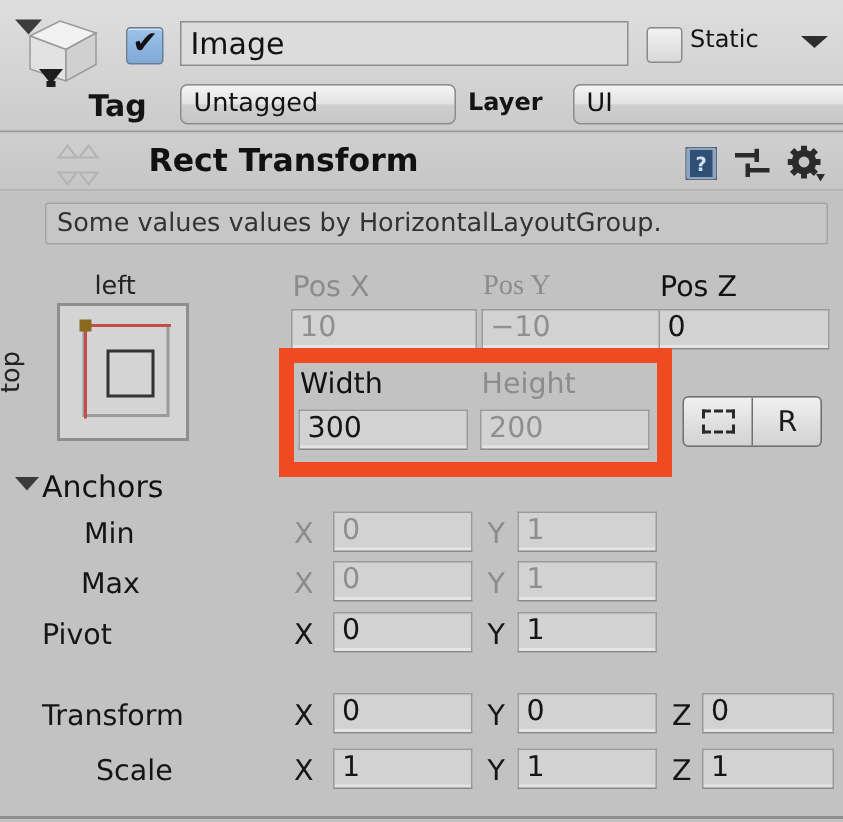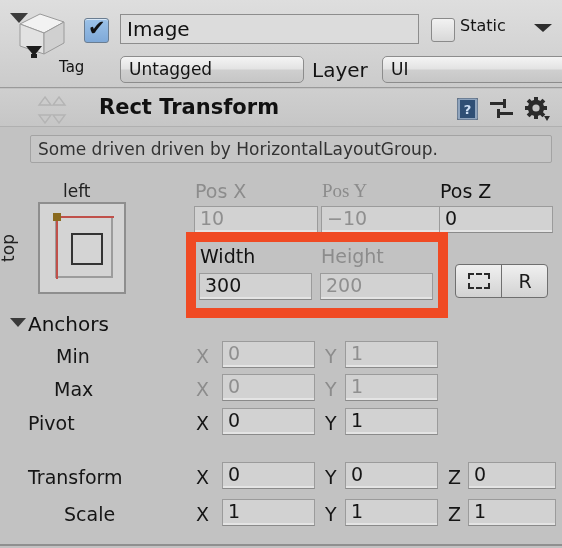--- a/index.html
+++ b/index.html
@@ -83,28 +83,30 @@
     left: 534px; top: 24px;
     width: 0; height: 0;
     border-left: 9px solid transparent;
     border-right: 9px solid transparent;
     border-top: 8px solid #2e2e2e;
   }
 
   .tag-label {
     position: absolute;
     left: 59px; top: 58px;
-    font-size: 15px;
-    color: #141414;
-  }
-  .layer-label {
-    position: absolute;
-    left: 312px; top: 58px;
     font-size: 20px;
     color: #141414;
+    font-weight: bold;
+  }
+  .layer-label {
+    position: absolute;
+    left: 312px; top: 58px;
+    font-size: 16px;
+    color: #141414;
+    font-weight: bold;
   }
   .popup {
     position: absolute;
     height: 27px;
     border-radius: 5px;
     background: linear-gradient(to bottom, #f4f4f4 0%, #e3e3e3 48%, #cfcfcf 52%, #c6c6c6 100%);
     border: 1px solid #8c8c8c;
     box-sizing: border-box;
     font-size: 17px;
     line-height: 25px;
@@ -390,21 +392,21 @@
         <rect x="2.5" y="2.5" width="4" height="4" transform="rotate(45 4.5 4.5)"></rect>
         <rect x="15.5" y="15.5" width="4" height="4" transform="rotate(45 17.5 17.5)"></rect>
         <rect x="15.5" y="2.5" width="4" height="4" transform="rotate(45 17.5 4.5)"></rect>
         <rect x="2.5" y="15.5" width="4" height="4" transform="rotate(45 4.5 17.5)"></rect>
       </g>
       <circle cx="11" cy="11" r="3.6" fill="#c6c6c6"></circle>
       <polygon points="19,19 25,19 22,24" fill="#2b2b2b"></polygon>
     </svg>
   </div>
 
-  <div class="info-box">Some driven driven by HorizontalLayoutGroup.</div>
+  <div class="info-box">Some values values by HorizontalLayoutGroup.</div>
 
   <div class="label-left">left</div>
   <div class="label-top">top</div>
 
   <div class="anchor-widget">
     <div class="aw-mid"></div>
     <div class="aw-inner"></div>
     <div class="aw-red-h"></div>
     <div class="aw-red-v"></div>
     <div class="aw-handle"></div>

